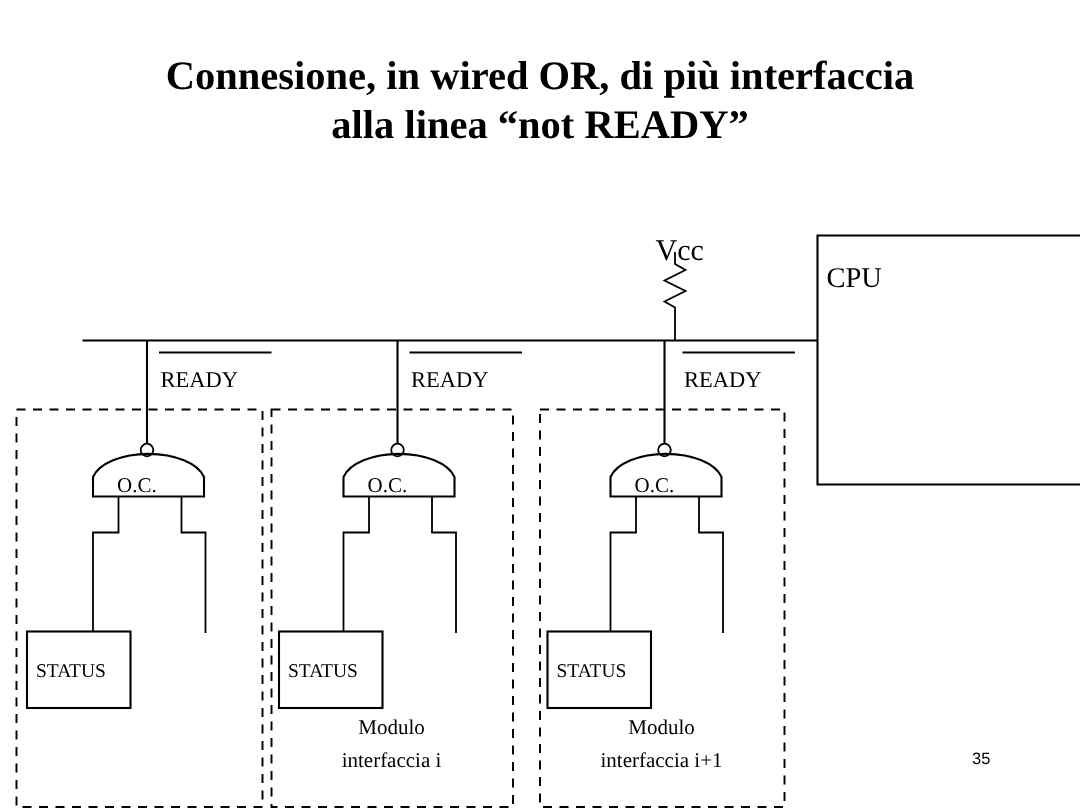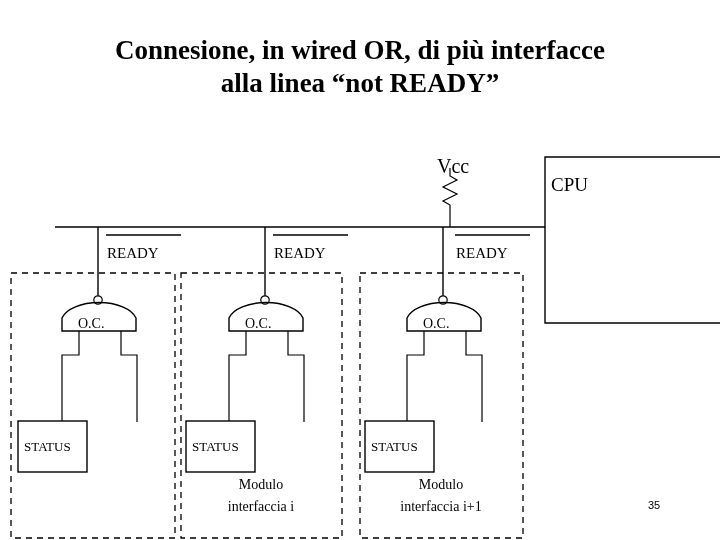--- a/index.html
+++ b/index.html
@@ -52,21 +52,21 @@
   .boxline { stroke: #000000; stroke-width: 1.4; fill: none; }
   .dashbox { stroke: #000000; stroke-width: 1.3; fill: none; stroke-dasharray: 6 5; }
   .bubble { stroke: #000000; stroke-width: 1.2; fill: #ffffff; }
   .overline { stroke: #000000; stroke-width: 1.3; }
 </style>
 </head>
 <body>
 
 <div id="slide">
 
-  <div id="title">Connesione, in wired OR, di più interfacce
+  <div id="title">Connesione, in wired OR, di più interfaccia
 alla linea “not READY”</div>
 
   <svg id="diagram" viewBox="0 0 720 540">
 
     <text class="lbl-vcc" x="437" y="173">Vcc</text>
 
     <path class="wire-thin" d="M450,168 L450,176 L457,180 L443,187 L457,194 L443,201 L450,205 L450,227"></path>
 
     <path class="boxline" d="M720,157 L545,157 L545,323 L720,323"></path>
     <text class="lbl-cpu" x="551" y="191">CPU</text>

